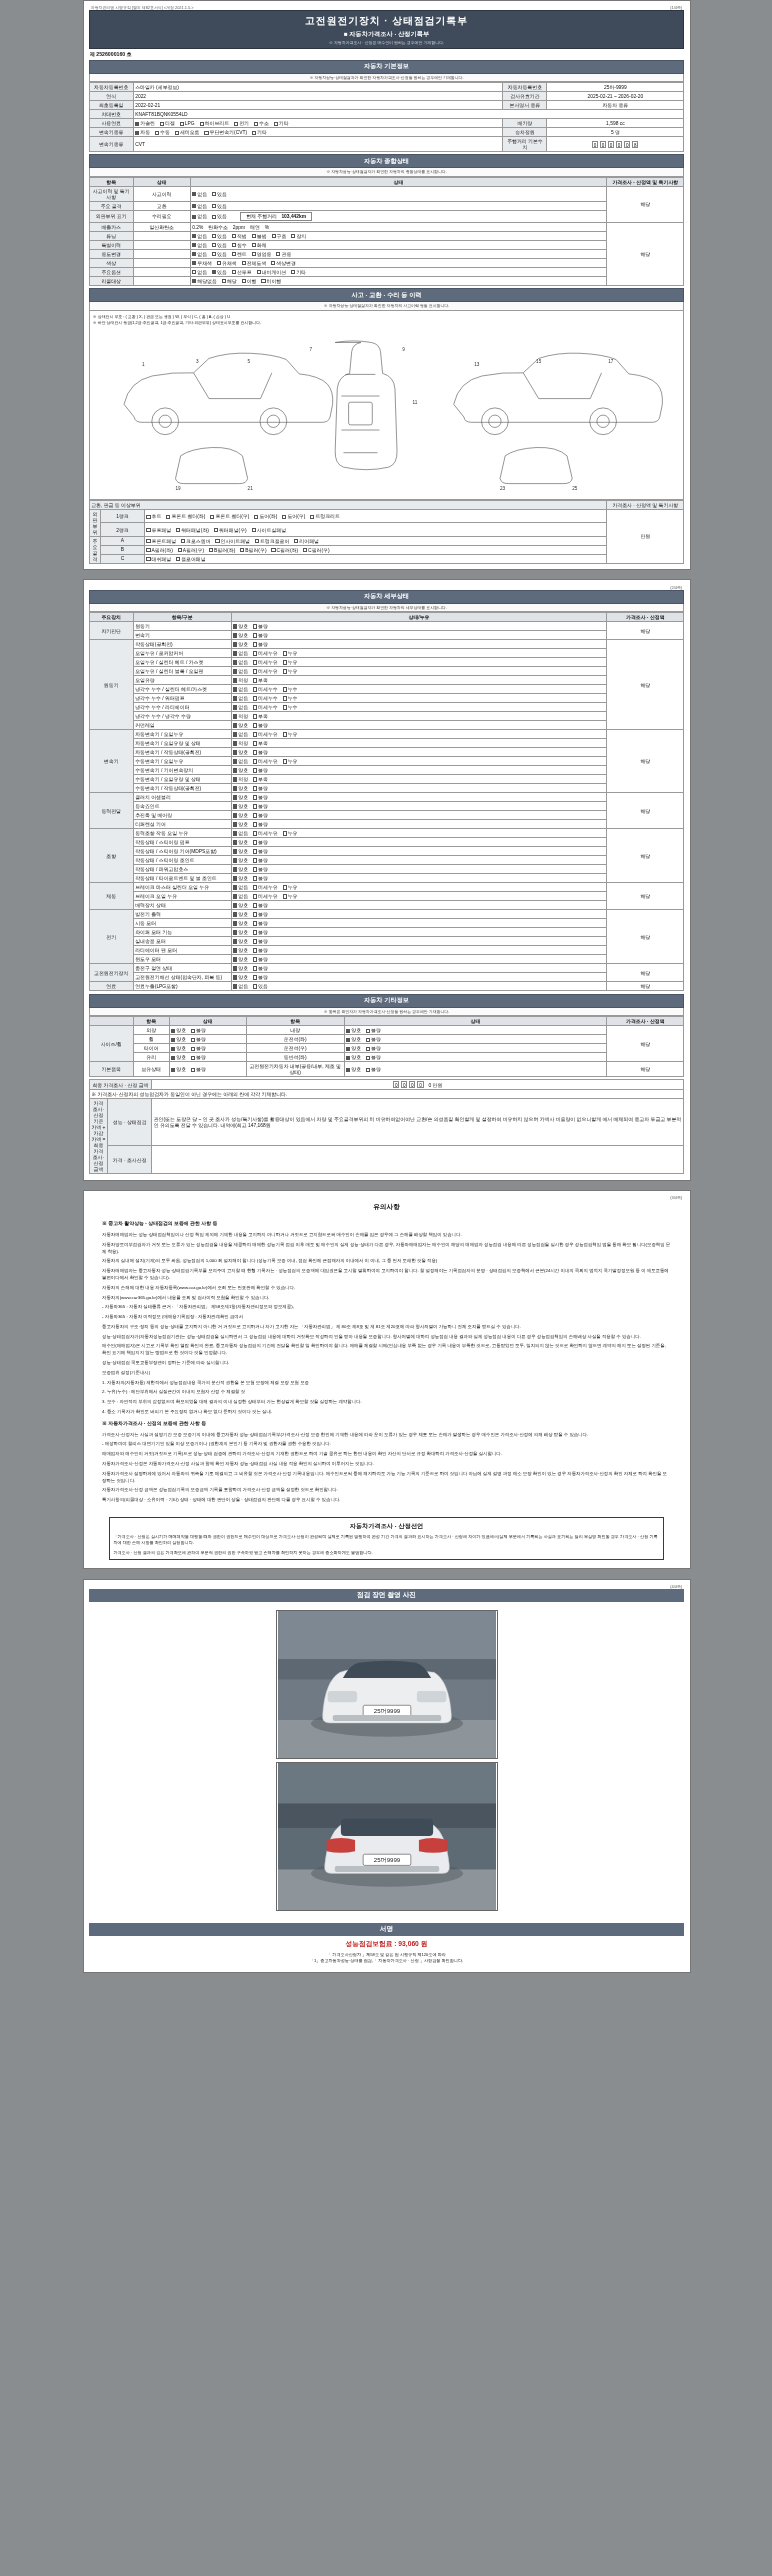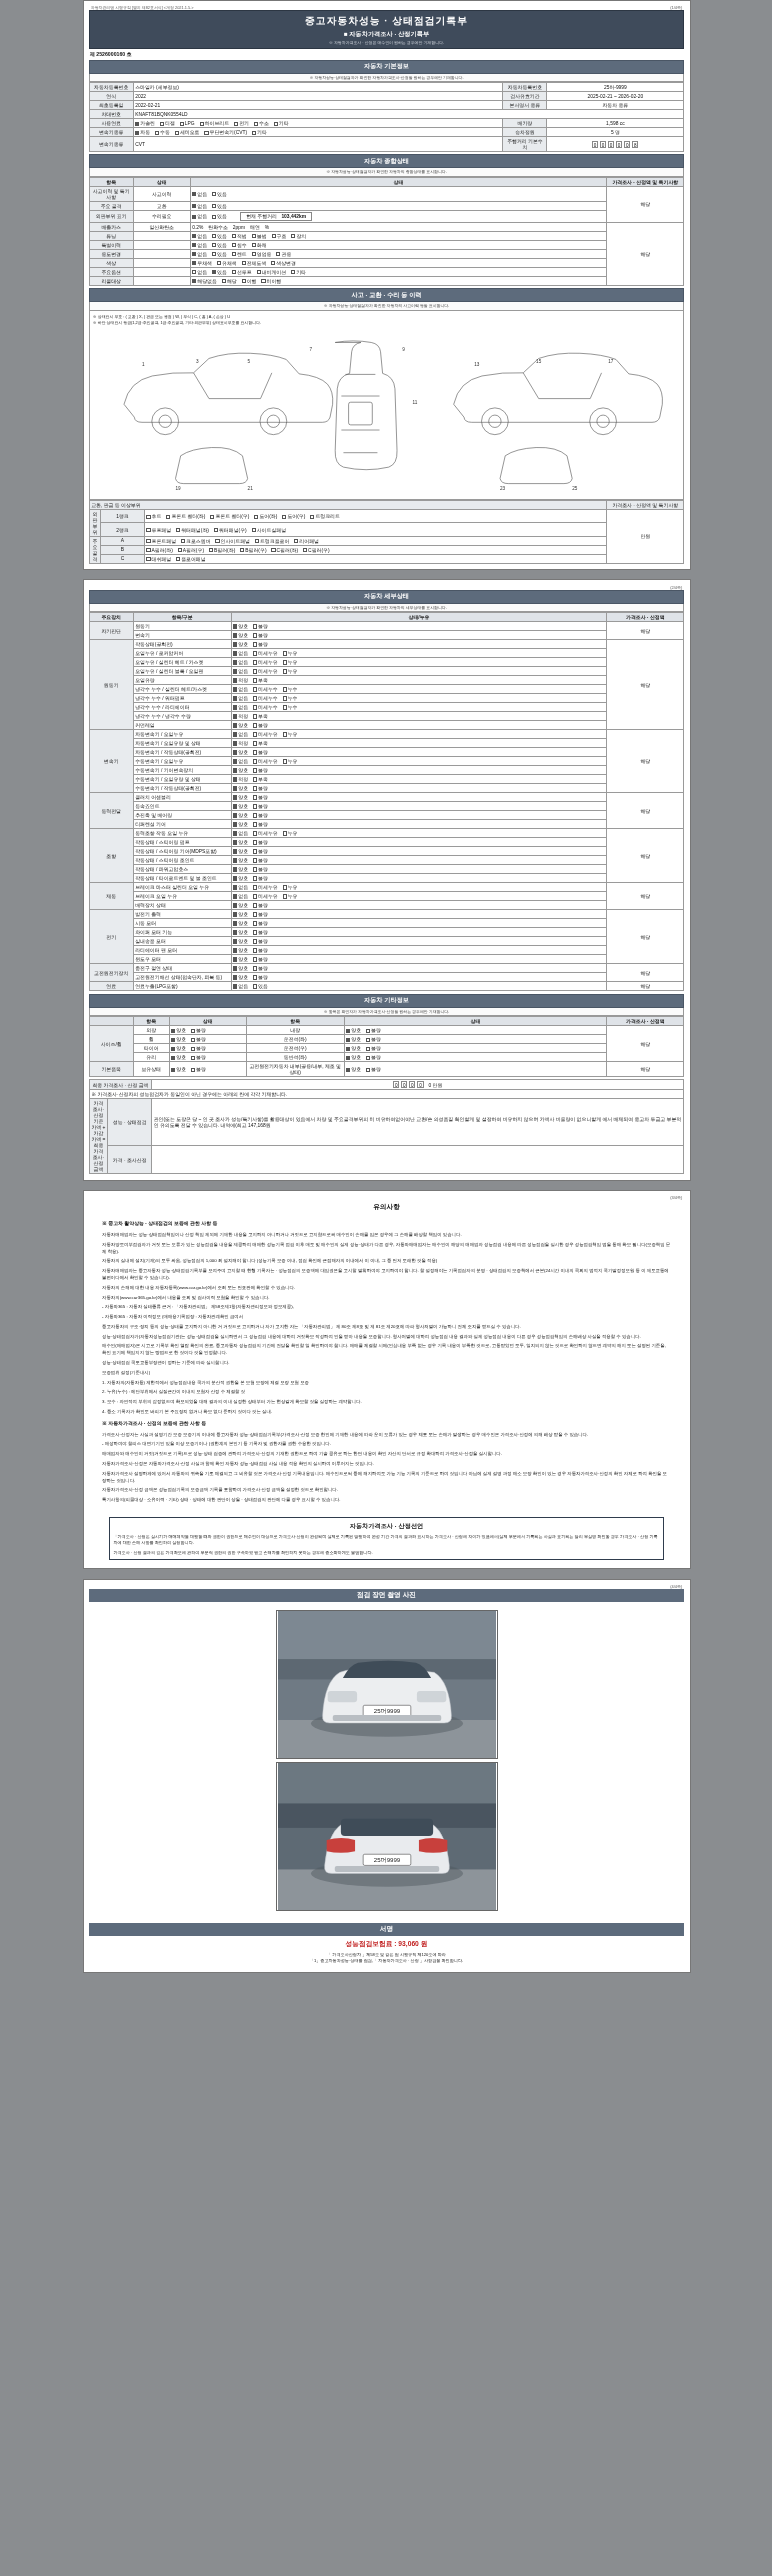--- a/index.html
+++ b/index.html
@@ -88,21 +88,21 @@
 <body>
 
 <div class="page">
   <div class="page-inner">
     <div class="topline">
       <span class="tiny">자동차관리법 시행규칙 [별지 제82호서식] &lt;개정 2021.1.5.&gt;</span>
       <span class="tiny">(1/4쪽)</span>
     </div>
 
     <div class="titlebar">
-      <div class="t1">중고자동차성능 · 상태점검기록부</div>
+      <div class="t1">고전원전기장치 · 상태점검기록부</div>
       <div class="t2">■ 자동차가격조사 · 산정기록부</div>
       <div class="t3">※ 자동차가격조사 · 산정은 매수인이 원하는 경우에만 기재합니다.</div>
     </div>
 
     <div class="docno">제 2526000160 호</div>
 
     <div class="sechead">자동차 기본정보</div>
     <div class="subnote">※ 자동차성능·상태점검자가 확인한 자동차가격조사·산정을 원하는 경우에만 기재합니다.</div>
     <table class="grid">
       <tbody>

